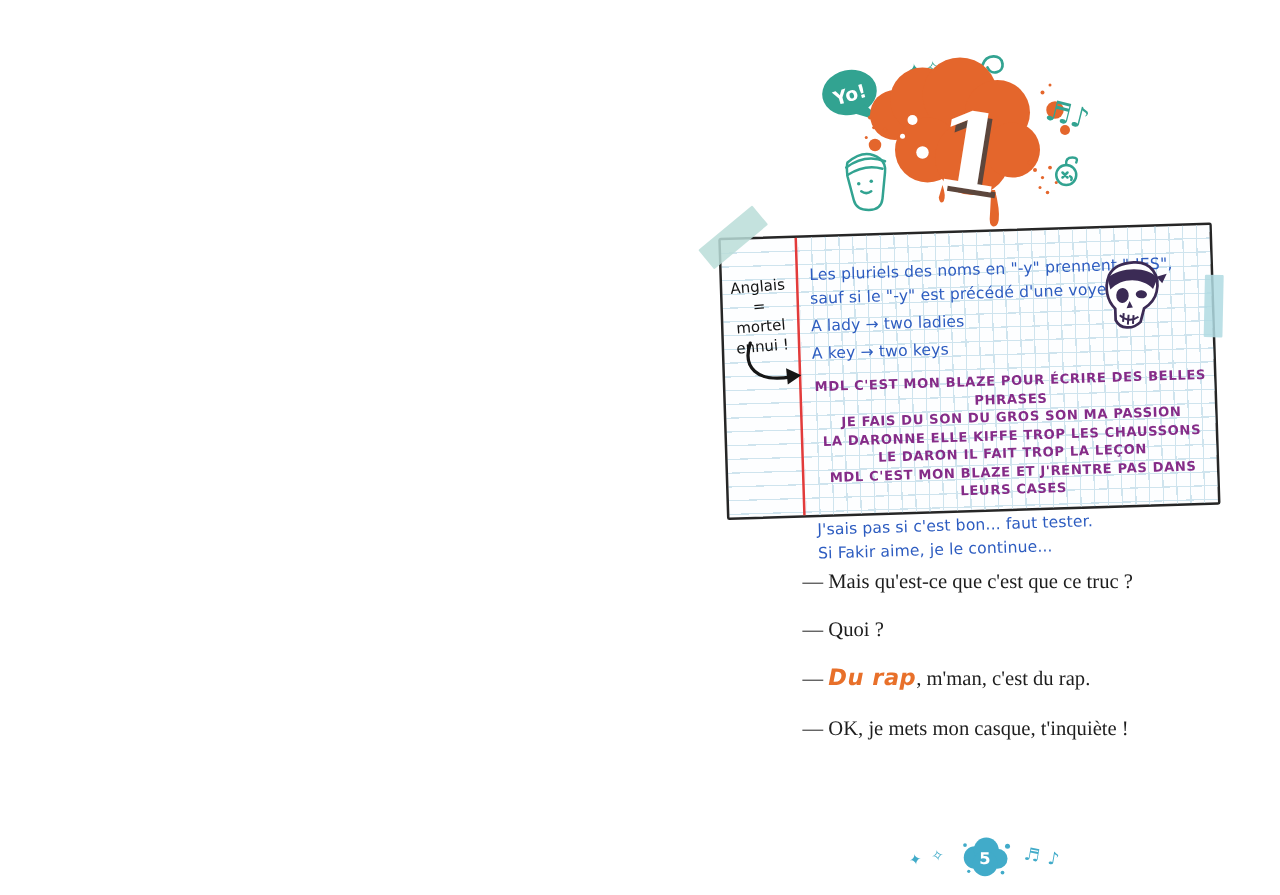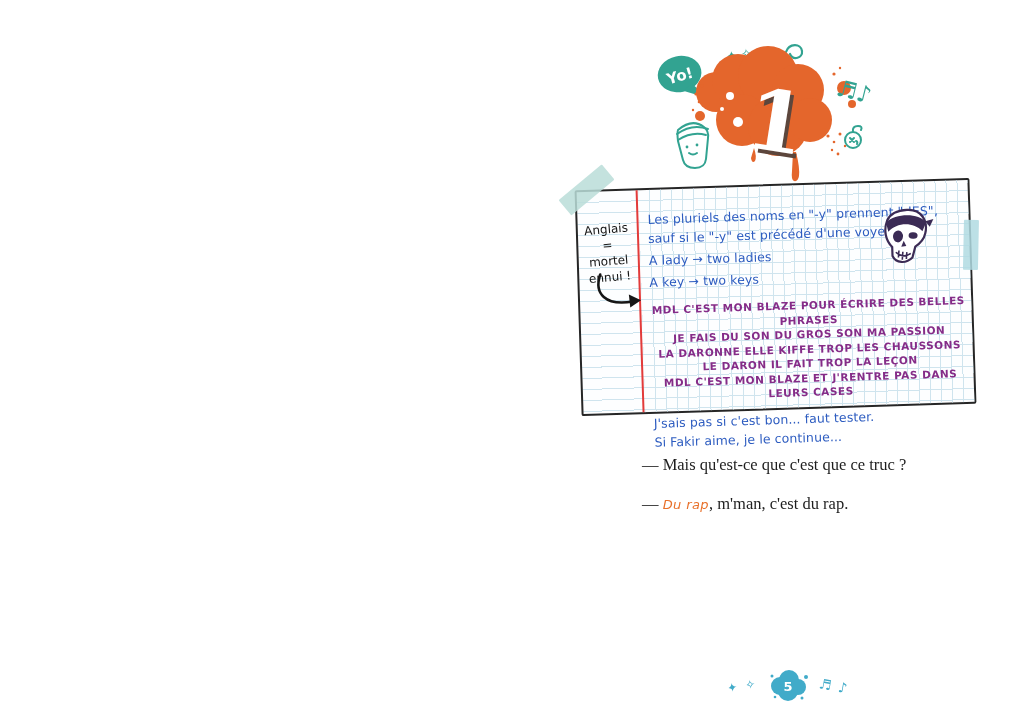--- a/index.html
+++ b/index.html
@@ -37,22 +37,22 @@
   .lyrics span{display:block;}
   .closing{margin-top:9px;}
   .closing span{display:block;}
   .skull{position:absolute;left:229px;top:3px;}
 
   
   .body-text{position:absolute;left:600px;top:437px;width:359px;
              font:16.5px/23.2px "Liberation Serif",serif;color:#1e1e1e;
              text-align:justify;}
   .body-text p{margin:16px;text-indent:26px;}
-  .rap{color:#e8702a;font-family:"DejaVu Sans",sans-serif;font-weight:normal;font-style:italic;
-       font-size:13px;letter-spacing:0.4px;}
+  .rap{color:#e8702a;font-family:"DejaVu Sans",sans-serif;font-weight:bold;font-style:italic;
+       font-size:18px;letter-spacing:0.4px;}
 
   
   .footer{position:absolute;left:720px;top:662px;width:136px;height:48px;
           display:flex;align-items:center;justify-content:center;gap:8px;}
   .f-stars{color:#41abc9;font:bold 12px "DejaVu Sans",sans-serif;transform:rotate(-10deg);letter-spacing:2px;}
   .f-notes{color:#41abc9;font:bold 14px "DejaVu Sans",sans-serif;transform:rotate(10deg);letter-spacing:1px;}
 </style>
 </head>
 <body>
 
@@ -179,21 +179,23 @@
 
       <div class="blue closing">
         <span>J'sais pas si c'est bon... faut tester.</span>
         <span>Si Fakir aime, je le continue...</span>
       </div>
     </div>
   </div>
 
   <div class="body-text">
     <p>— Mais qu'est-ce que c'est que ce truc ?</p>
+    <p>— Quoi ?</p>
     <p><span>— </span><span class="rap">Du rap</span><span>, m'man, c'est du rap.</span></p>
+    <p>— OK, je mets mon casque, t'inquiète !</p>
   </div>
 
   <div class="footer">
     <span class="f-stars">✦ ✧</span>
     <svg width="46" height="38" viewBox="0 0 46 38">
       <g fill="#41abc9">
         <circle cx="15" cy="19" r="9"></circle>
           <circle cx="24" cy="13" r="10"></circle>
         <circle cx="33" cy="20" r="8"></circle>
           <circle cx="23" cy="24" r="10"></circle>

